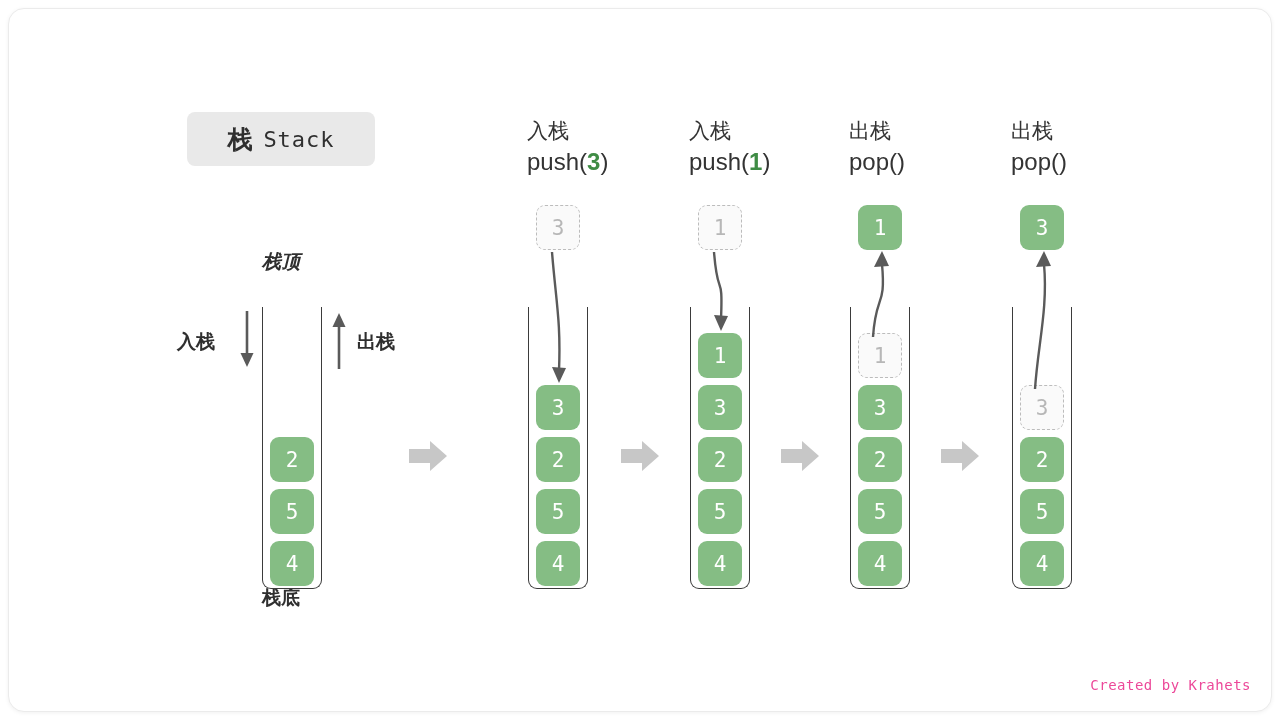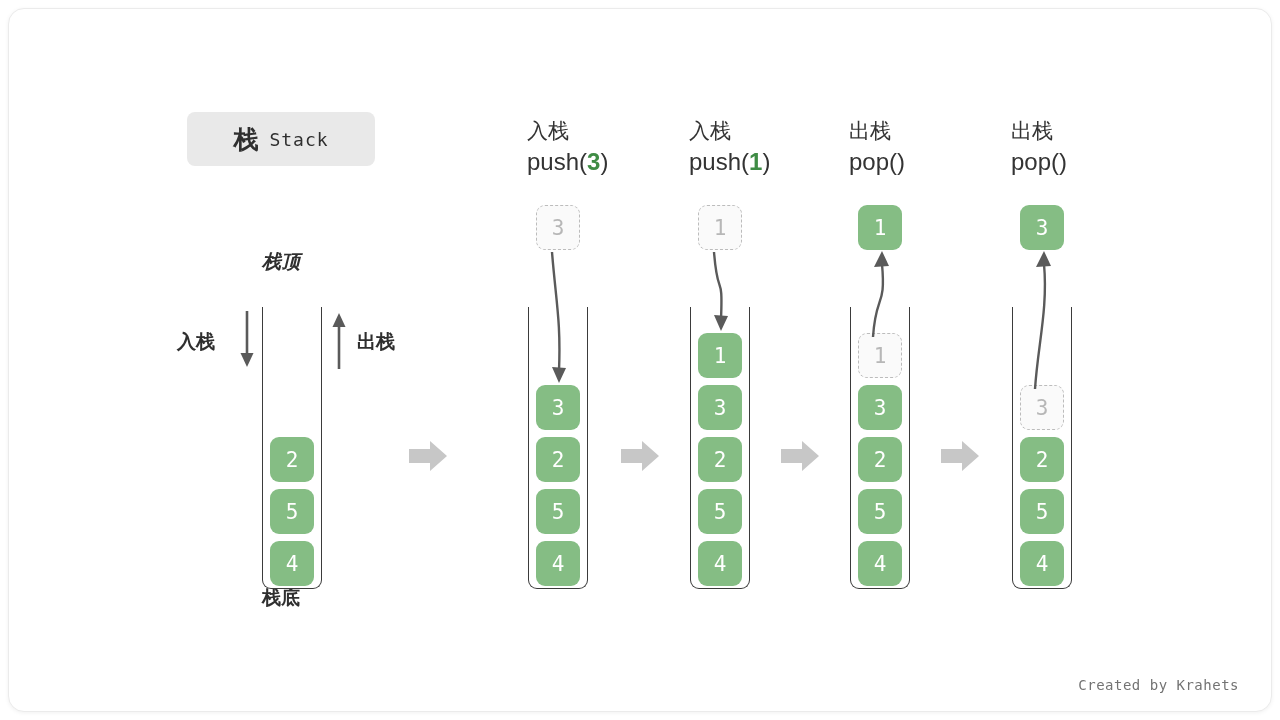--- a/index.html
+++ b/index.html
@@ -39,21 +39,21 @@
     justify-content: center;
   }
   #title-chip .t-cn {
     font-size: 25px;
     font-weight: bold;
     color: #2f2f2f;
     letter-spacing: 1px;
   }
   #title-chip .t-en {
     font-family: "DejaVu Sans Mono", monospace;
-    font-size: 18px;
+    font-size: 22px;
     color: #2f2f2f;
     margin-left: 10px;
     letter-spacing: 1px;
   }
 
   
   .step-head {
     width: 150px;
     text-align: left;
   }
@@ -117,25 +117,25 @@
   }
 
   
   .block-arrow {
     width: 38px;
     height: 30px;
   }
 
   
   #footer {
-    right: 32px;
+    right: 20px;
     bottom: 18px;
     font-family: "DejaVu Sans Mono", monospace;
     font-size: 14px;
-    color: #737373;
+    color: #ec4899;
     letter-spacing: 0.5px;
   }
 
   svg { overflow: visible; }
 </style>
 </head>
 <body>
 
 <div id="canvas">
 

